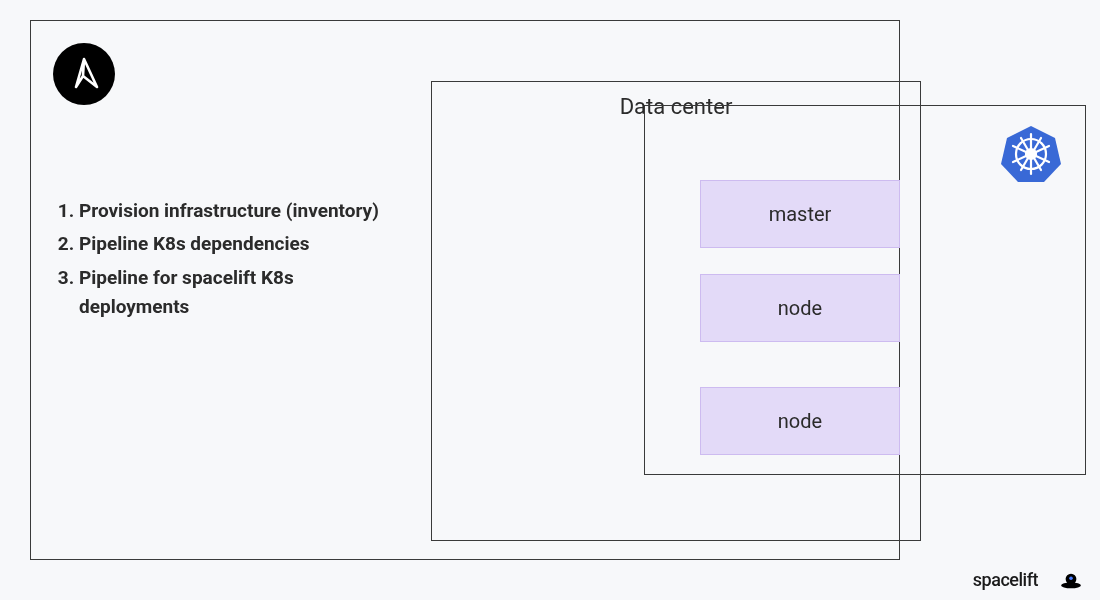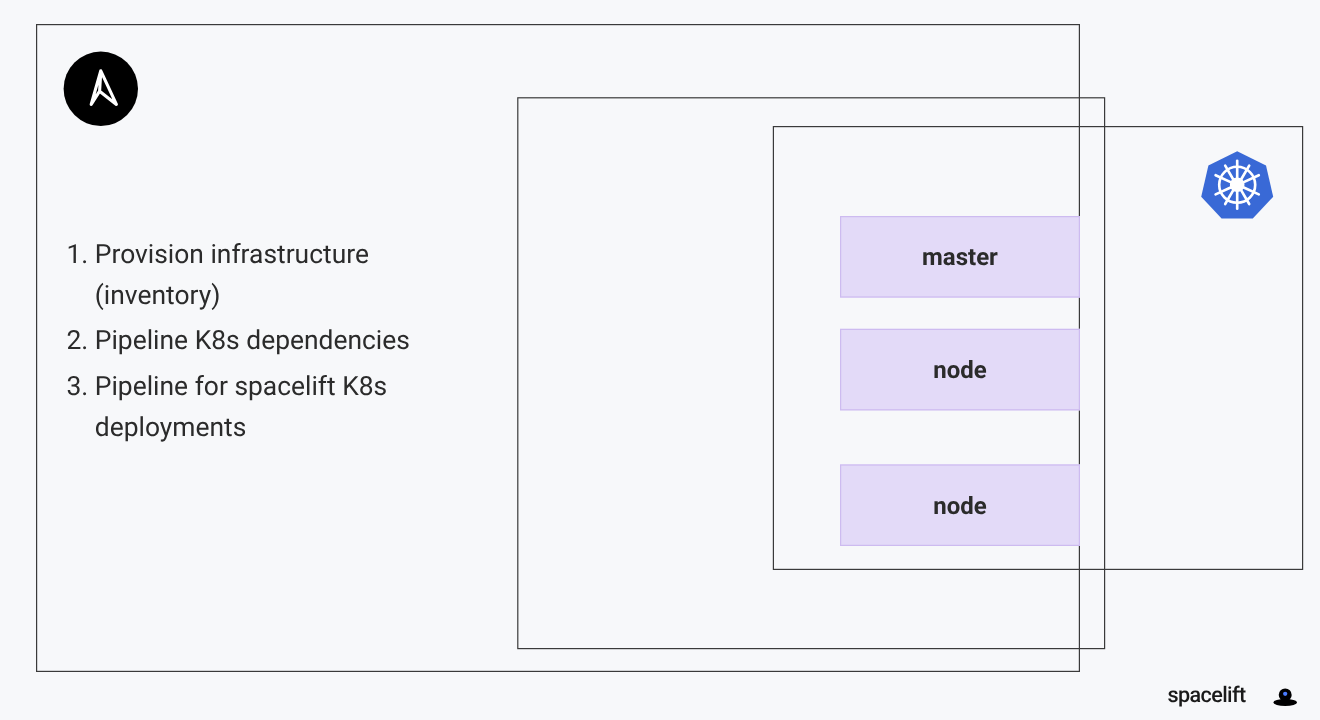--- a/index.html
+++ b/index.html
@@ -28,23 +28,24 @@
     border-radius: 50%;
     display: flex;
     align-items: center;
     justify-content: center;
   }
   .steps {
     position: absolute;
     left: 24px;
     top: 175px;
     width: 350px;
-    font-size: 22px;
+    font-size: 19px;
     line-height: 1.55;
     color: #2b2b2b;
+    font-weight: bold;
   }
   .steps ol {
     list-style: decimal;
     padding-left: 24px;
   }
   .steps li { margin-bottom: 4px; }
   .datacenter-box {
     position: absolute;
     left: 400px;
     top: 60px;
@@ -66,21 +67,20 @@
     position: absolute;
     width: 200px;
     height: 68px;
     background: #e3daf8;
     border: 1px solid #cdbbf0;
     display: flex;
     align-items: center;
     justify-content: center;
     font-size: 20px;
     color: #2b2b2b;
-    font-weight: bold;
   }
   .proxy { left: 20px; top: 215px; }
   .master { left: 268px; top: 98px; }
   .node1 { left: 268px; top: 192px; }
   .node2 { left: 268px; top: 305px; }
   .k8s-box {
     position: absolute;
     left: 644px;
     top: 105px;
     width: 442px;
@@ -124,20 +124,21 @@
 
   <div class="steps">
     <ol>
       <li>Provision infrastructure (inventory)</li>
       <li>Pipeline K8s dependencies</li>
       <li>Pipeline for spacelift K8s deployments</li>
     </ol>
   </div>
 
   <div class="datacenter-box">
+    <div class="datacenter-title">Data center</div>
     <div class="node-box master">master</div>
     <div class="node-box node1">node</div>
     <div class="node-box node2">node</div>
   </div>
 </div>
 
 <div class="k8s-box">
   <div class="k8s-icon">
     <svg width="64" height="64" viewBox="0 0 64 64">
       <polygon points="32,4 56,16 62,42 45,60 19,60 2,42 8,16" fill="#3969d6"></polygon>

